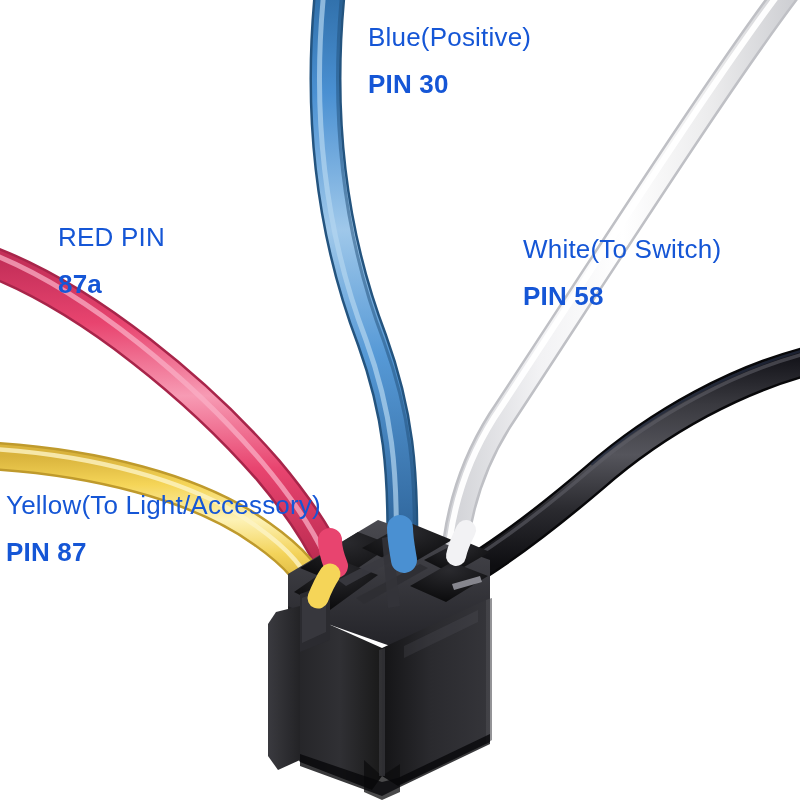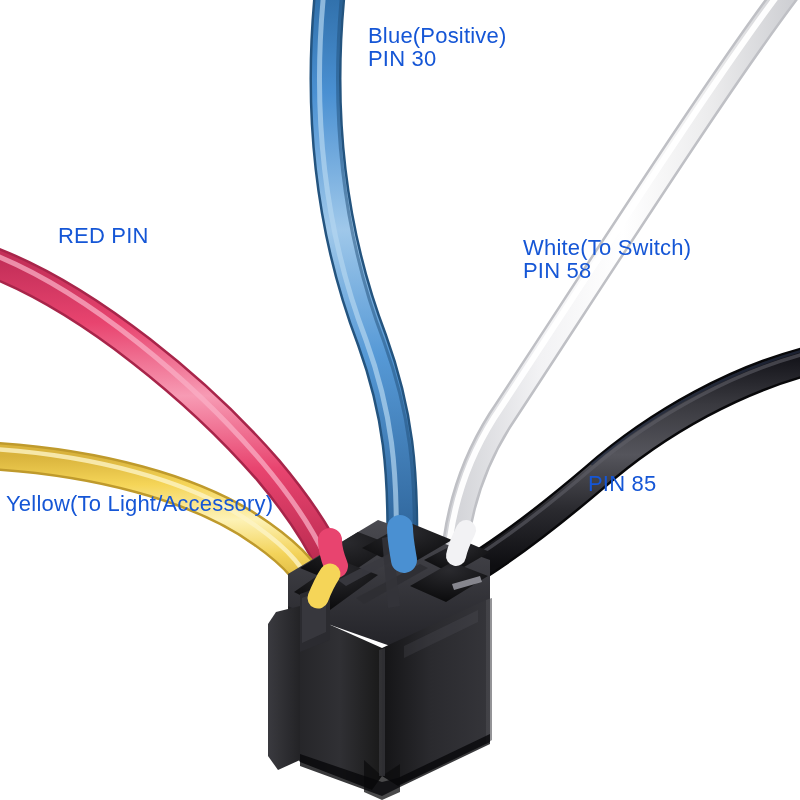--- a/index.html
+++ b/index.html
@@ -20,29 +20,31 @@
     position: absolute;
     left: 0;
     top: 0;
     width: 800px;
     height: 800px;
   }
   .label {
     position: absolute;
     color: #1556d6;
     font-family: "Liberation Sans", sans-serif;
-    font-size: 22px;
+    font-size: 26px;
     font-weight: 400;
     letter-spacing: 0.2px;
     white-space: nowrap;
     line-height: 1.05;
     -webkit-font-smoothing: antialiased;
   }
   .label .l2 {
     display: block;
+    margin-top: 20px;
+    font-weight: bold;
   }
   
   #lbl-blue   { left: 368px; top: 24px; }
   #lbl-white  { left: 523px; top: 236px; }
   #lbl-red    { left: 58px;  top: 224px; }
   #lbl-yellow { left: 6px;   top: 492px; }
   #lbl-black  { left: 588px; top: 472px; }
 </style>
 </head>
 <body>
@@ -207,23 +209,24 @@
     <span class="l2">PIN 30</span>
   </div>
 
   <div class="label" id="lbl-white">
     <span>White(To Switch)</span>
     <span class="l2">PIN 58</span>
   </div>
 
   <div class="label" id="lbl-red">
     <span>RED PIN</span>
+    <span class="l2">87a</span>
   </div>
 
   <div class="label" id="lbl-yellow">
     <span>Yellow(To Light/Accessory)</span>
+    <span class="l2">PIN 87</span>
   </div>
 
   <div class="label" id="lbl-black">
-    <span class="l2">PIN 85</span>
   </div>
 
 </div>
 
 </body></html>

